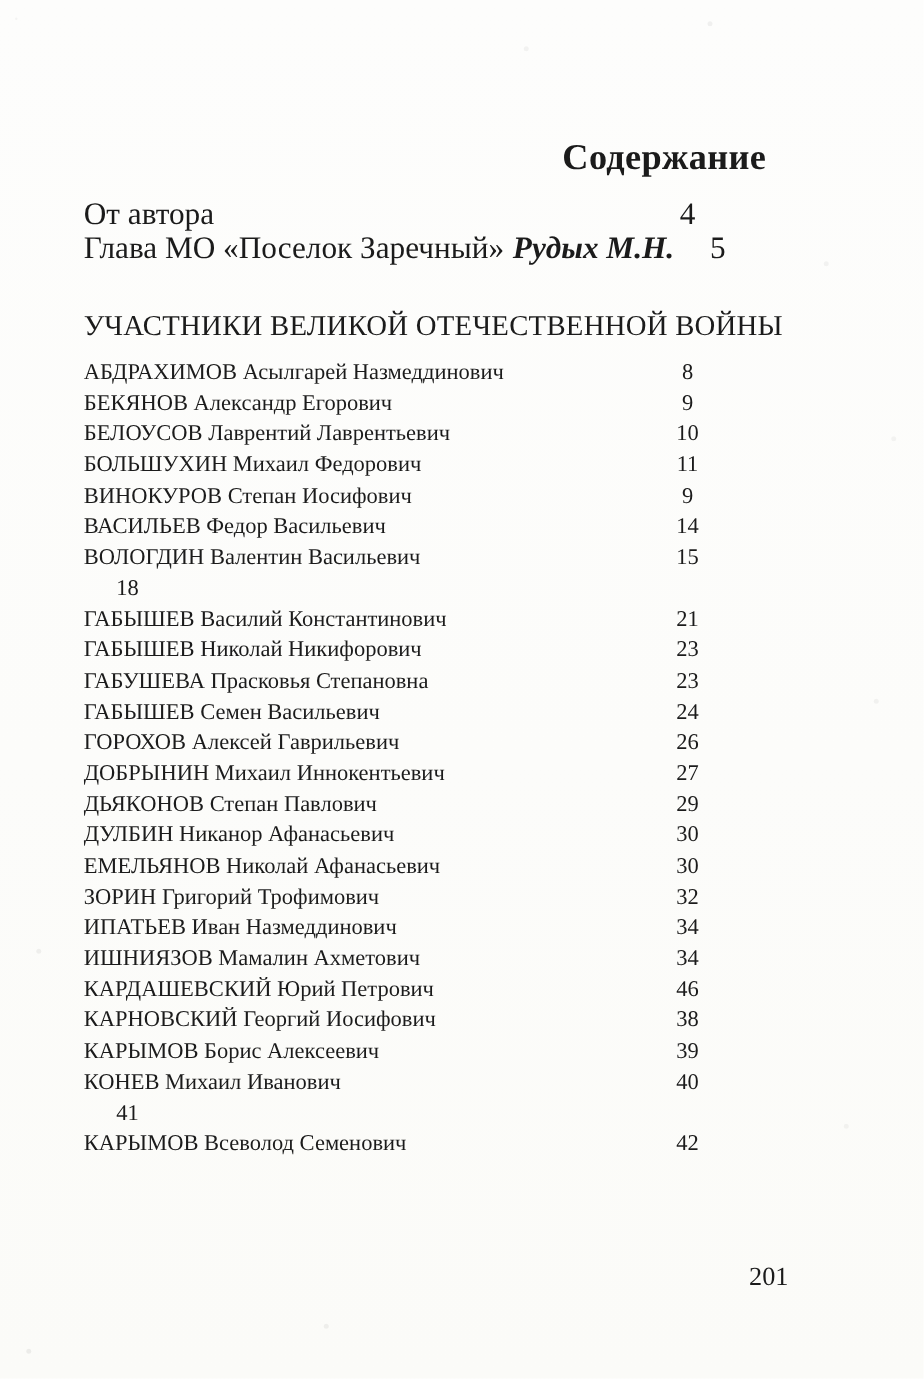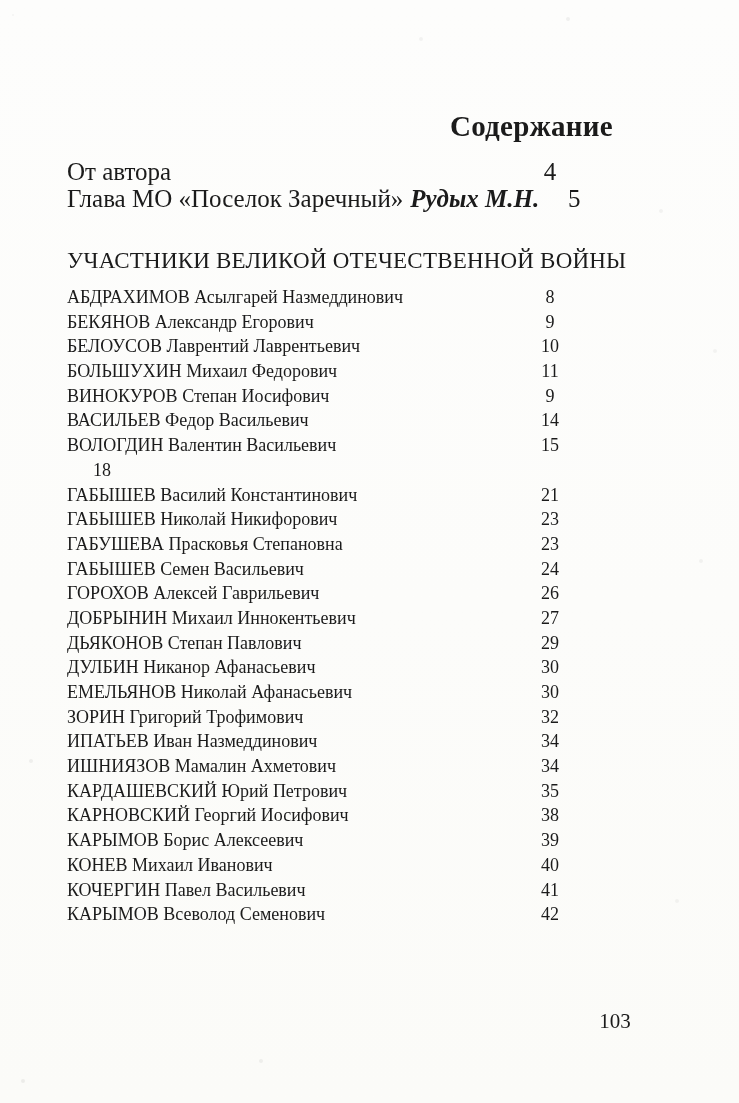--- a/index.html
+++ b/index.html
@@ -205,39 +205,38 @@
       <div class="toc-row">
       <span class="toc-name">ИПАТЬЕВ Иван Назмеддинович</span>
       <span class="num-cell">34</span>
     </div>
       <div class="toc-row">
       <span class="toc-name">ИШНИЯЗОВ Мамалин Ахметович</span>
       <span class="num-cell">34</span>
     </div>
       <div class="toc-row">
       <span class="toc-name">КАРДАШЕВСКИЙ Юрий Петрович</span>
-      <span class="num-cell">35</span>
+      <span class="num-cell">46</span>
     </div>
       <div class="toc-row">
       <span class="toc-name">КАРНОВСКИЙ Георгий Иосифович</span>
       <span class="num-cell">38</span>
     </div>
       <div class="toc-row">
       <span class="toc-name">КАРЫМОВ Борис Алексеевич</span>
       <span class="num-cell">39</span>
     </div>
       <div class="toc-row">
       <span class="toc-name">КОНЕВ Михаил Иванович</span>
       <span class="num-cell">40</span>
     </div>
       <div class="toc-row">
-      <span class="toc-name">КОЧЕРГИН Павел Васильевич</span>
       <span class="num-cell">41</span>
     </div>
       <div class="toc-row">
       <span class="toc-name">КАРЫМОВ Всеволод Семенович</span>
       <span class="num-cell">42</span>
     </div>
     </div>
 
-  <div class="footer-page-number">103</div>
+  <div class="footer-page-number">201</div>
 
 </div>
 
 </body></html>

